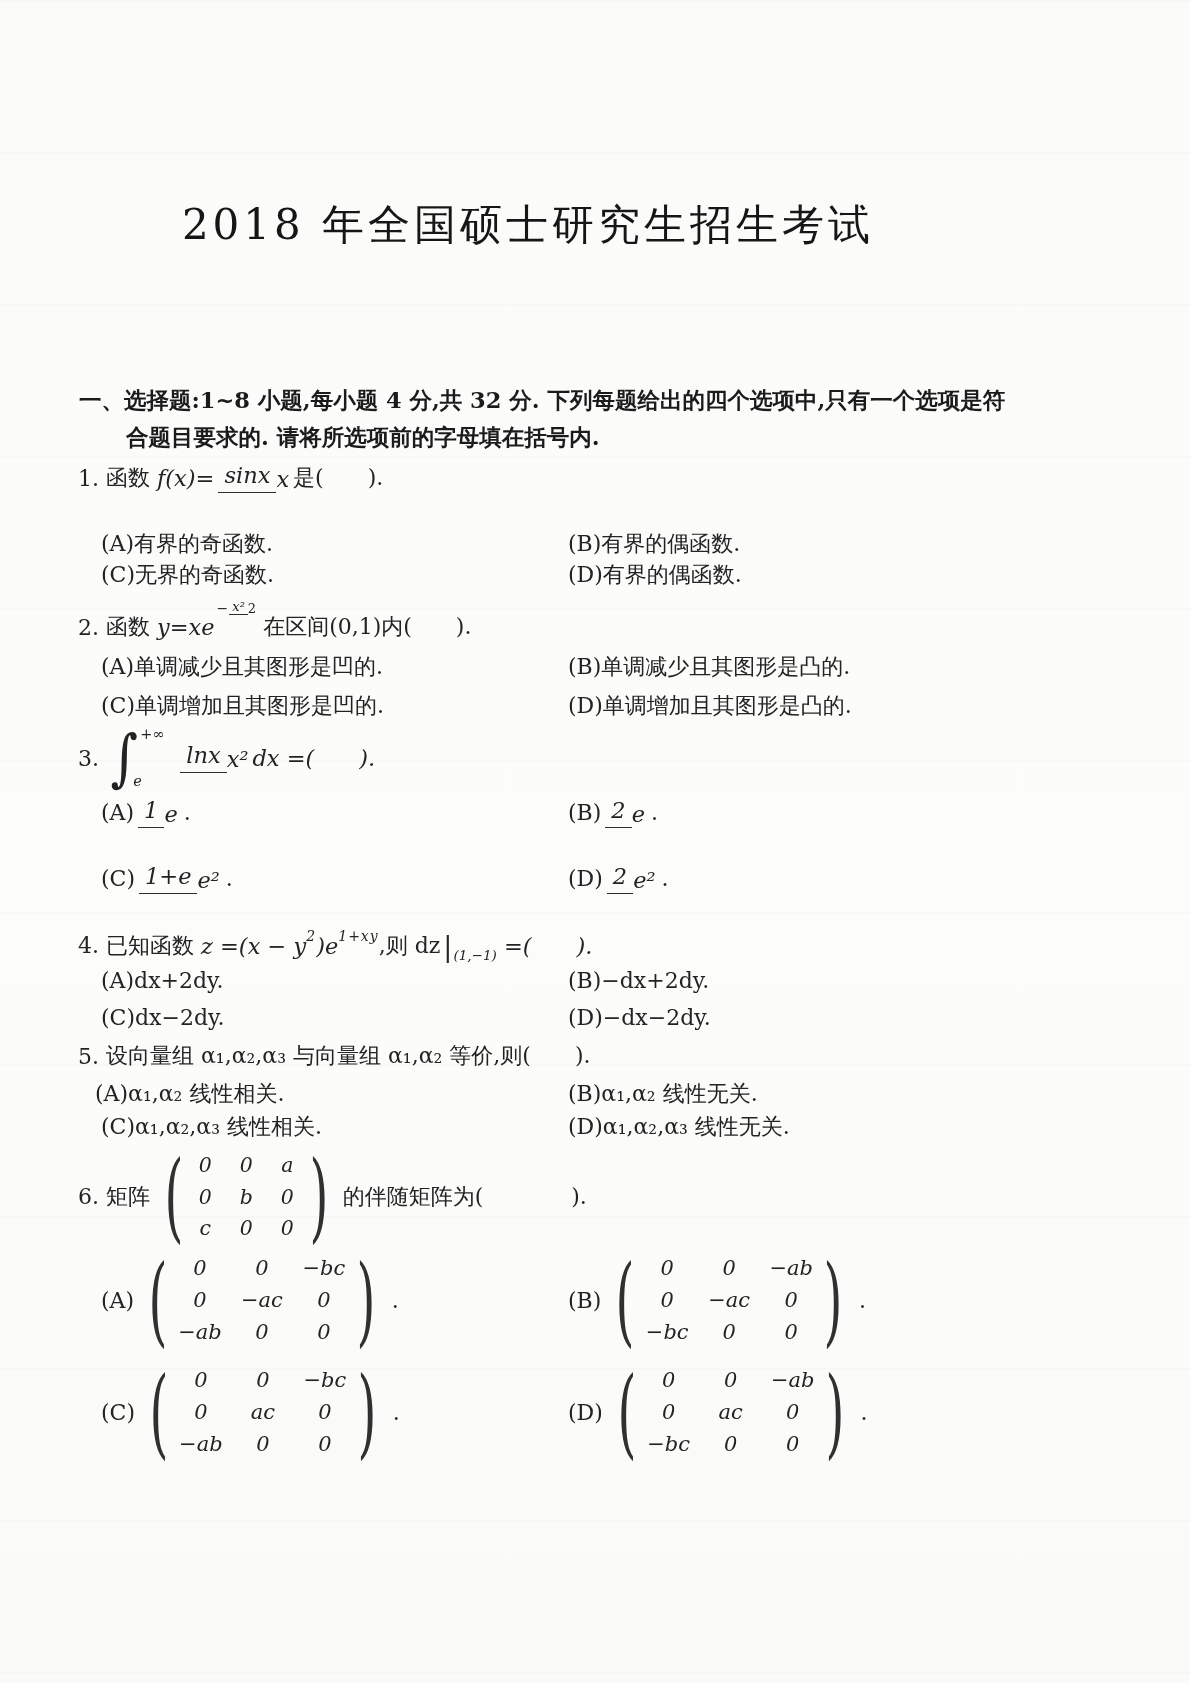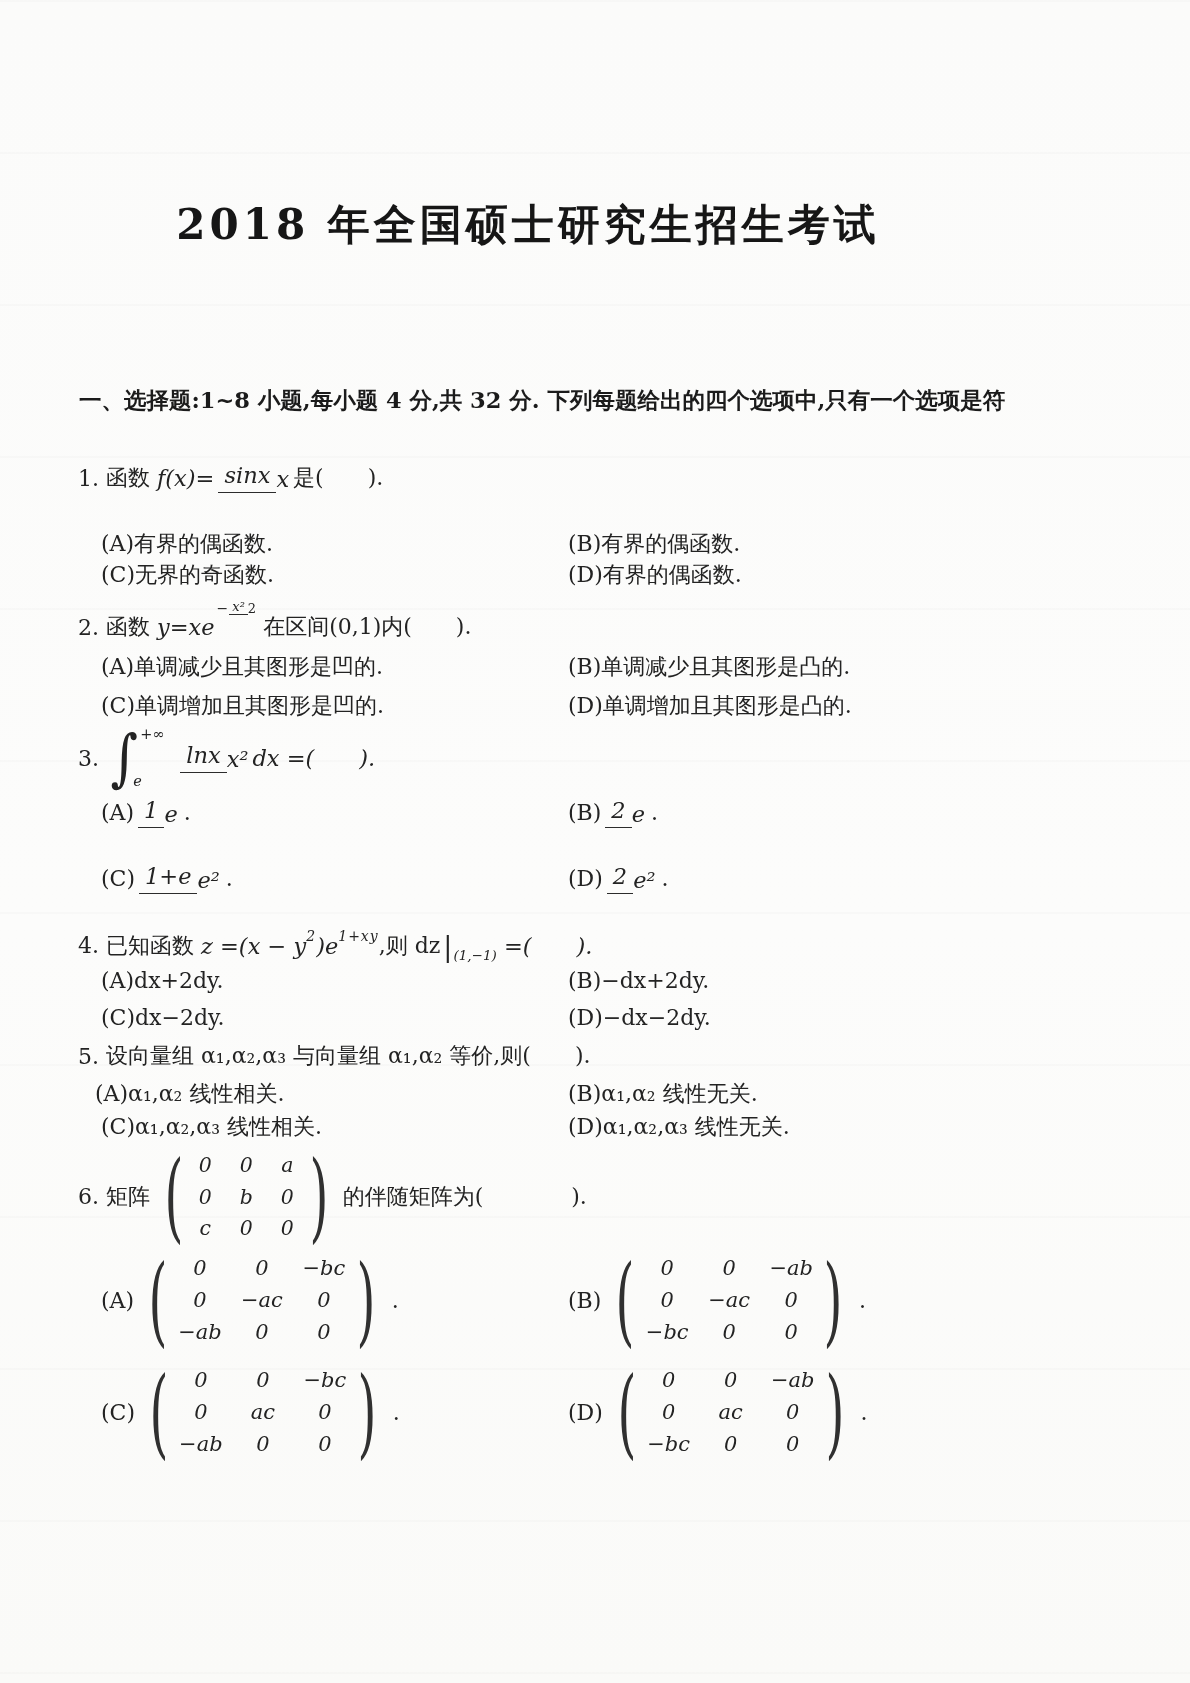--- a/index.html
+++ b/index.html
@@ -7,21 +7,21 @@
     position:relative;width:1190px;height:1683px;margin:0 auto;
     background:linear-gradient(180deg,#fbfbfa 0%,#fcfcfb 55%,#fafaf8 100%);
     overflow:hidden;color:#232323;
     font-family:"DejaVu Serif","Liberation Serif",serif;
   }
   .page::before{ 
     content:"";position:absolute;inset:0;pointer-events:none;
     background:repeating-linear-gradient(180deg,rgba(0,0,0,0.014) 0 2px,rgba(0,0,0,0) 2px 152px);
   }
   .title-block{position:absolute;top:204px;left:0;width:1056px;text-align:center;
-    font-weight:700;color:#161616;letter-spacing:4px;}
+    font-weight:400;color:#161616;letter-spacing:4px;}
   .title-line{font-size:42px;line-height:1.0;}
   .title-line + .title-line{margin-top:17px;}
   .intro{position:absolute;font-size:22.5px;font-weight:700;color:#1b1b1b;white-space:pre;}
   .intro.l1{left:79px;top:385px;}
   .intro.l2{left:126px;top:422px;}
   .row{position:absolute;display:flex;align-items:center;font-size:22px;white-space:pre;}
   .qnum{margin-right:7px;}
   .cjk{font-size:22px;}
   .m{font-family:"DejaVu Serif","Liberation Serif",serif;font-style:italic;font-size:22.5px;}
   .opt{position:absolute;font-size:22px;color:#232323;white-space:pre;}
@@ -55,32 +55,33 @@
 </head>
 <body>
 
 <div class="page">
 
   <div class="title-block">
     <div class="title-line">2018 年全国硕士研究生招生考试</div>
   </div>
 
   <div class="intro l1">一、选择题:1~8 小题,每小题 4 分,共 32 分. 下列每题给出的四个选项中,只有一个选项是符</div>
+  <div class="intro l2">合题目要求的. 请将所选项前的字母填在括号内.</div>
 
   <div class="row" style="top:463px;left:78px;">
     <span class="qnum">1.</span>
     <span class="cjk">函数 </span>
     <span class="m">f(x)=</span>
     <span class="frac">
       <span class="ft m">sinx</span>
       <span class="fb m">x</span>
     </span>
     <span class="cjk">是(  ).</span>
   </div>
-  <div class="opt" style="top:529px;left:101px;">(A)有界的偶函数.</div>
+  <div class="opt" style="top:529px;left:101px;">(A)有界的奇函数.</div>
   <div class="opt" style="top:529px;left:568px;">(B)有界的偶函数.</div>
   <div class="opt" style="top:560px;left:101px;">(C)无界的奇函数.</div>
   <div class="opt" style="top:560px;left:568px;">(D)有界的偶函数.</div>
 
   <div class="row" style="top:612px;left:78px;">
     <span class="qnum">2.</span>
     <span class="cjk">函数 </span>
     <span class="m">y=xe</span>
     <span class="exp">
       <span>−</span>

